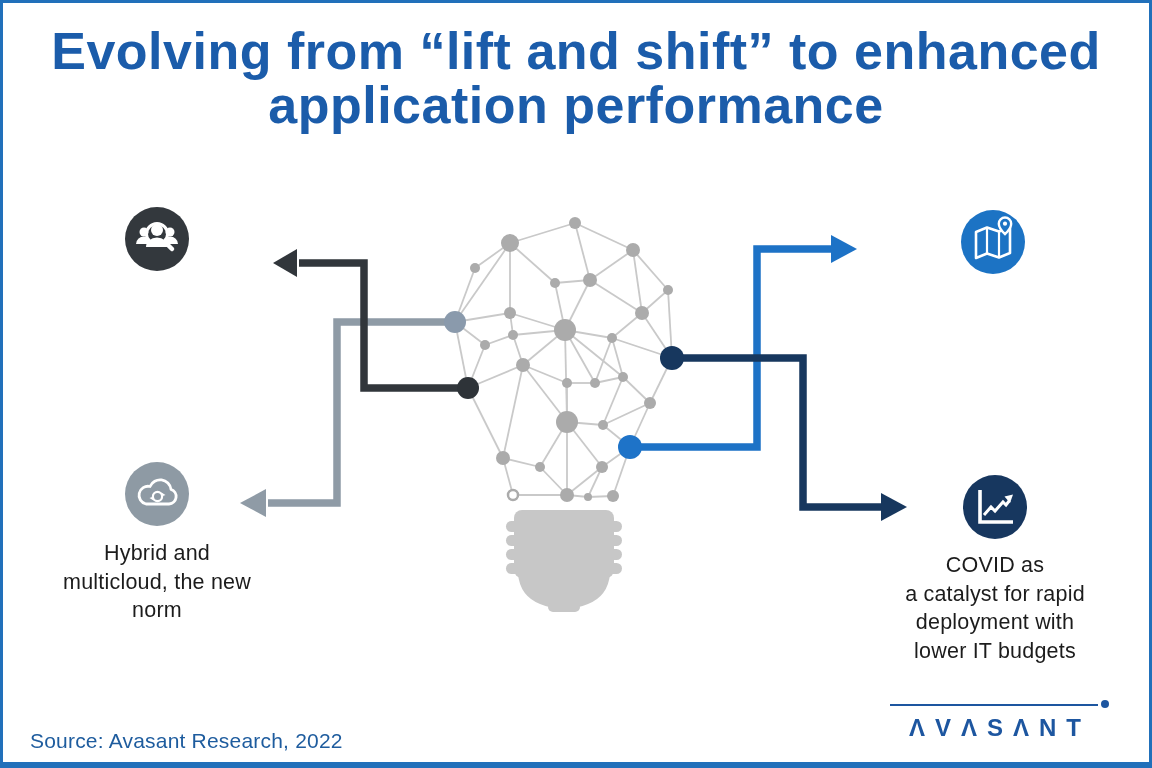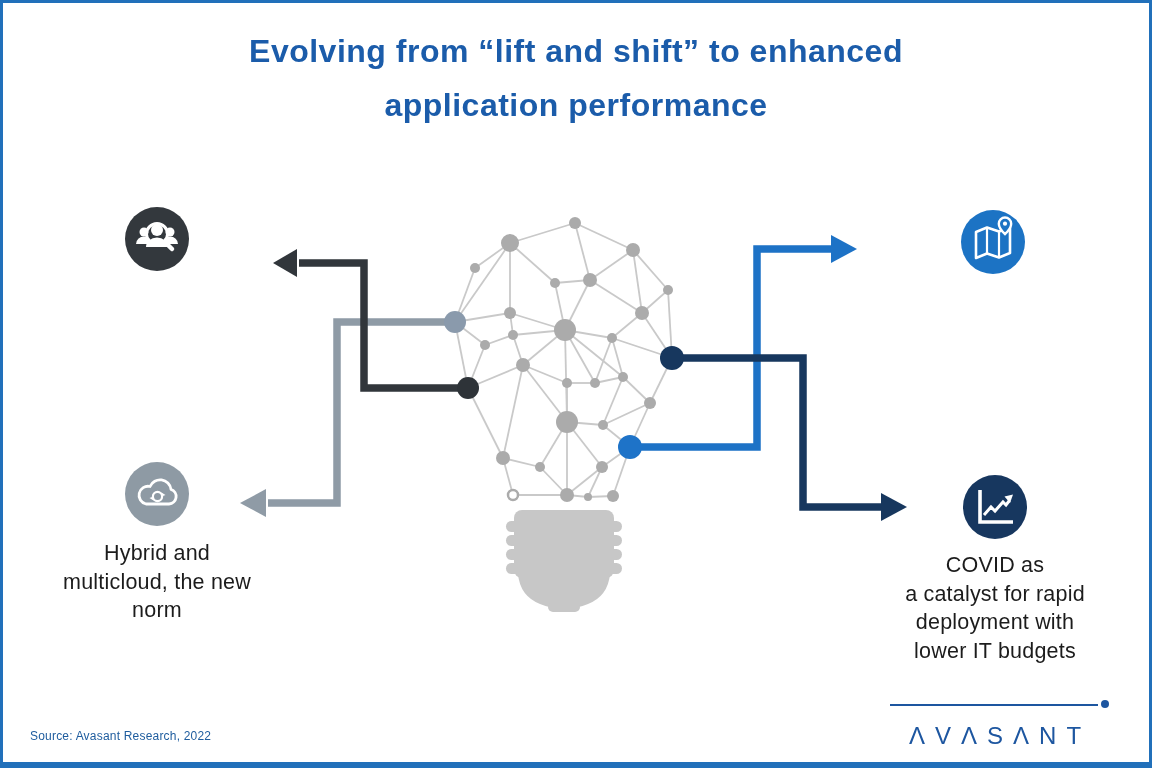--- a/index.html
+++ b/index.html
@@ -3,21 +3,21 @@
 <meta charset="utf-8">
 <style>
   html,body{margin:0;padding:0;background:#e8e8e8;}
   .canvas{
     position:relative;width:1152px;height:768px;background:#ffffff;overflow:hidden;
     box-shadow: inset 0 0 0 3px #2170BA, inset 0 -6px 0 0 #2170BA;
     font-family:"Liberation Sans", sans-serif;
   }
   .title{
     position:absolute;top:24px;left:0;right:0;text-align:center;
-    font-weight:bold;font-size:32px;line-height:54px;color:#1B5CAA;
+    font-weight:bold;font-size:52px;line-height:54px;color:#1B5CAA;
     white-space:pre-line;letter-spacing:0.5px;
   }
   .callout-text{
     position:absolute;text-align:center;color:#1c1c1c;
     font-size:21.5px;line-height:28.5px;white-space:pre-line;letter-spacing:0.2px;
   }
   .icon-circle{
     position:absolute;width:64px;height:64px;border-radius:50%;
     display:flex;align-items:center;justify-content:center;
   }
@@ -28,28 +28,28 @@
   .txt-tl{left:22px;top:283px;width:270px}
   .txt-bl{left:22px;top:539px;width:270px}
   .txt-tr{left:858px;top:273px;width:272px}
   .txt-br{left:855px;top:551px;width:280px}
   .pos-tl{left:125px;top:207px}
   .pos-bl{left:125px;top:462px}
   .pos-tr{left:961px;top:210px}
   .pos-br{left:963px;top:475px}
   .figure-svg{position:absolute;left:0;top:0;width:1152px;height:768px}
   .source{
-    position:absolute;left:30px;top:729px;font-size:12px;color:#1E5C9E;letter-spacing:0.2px;
+    position:absolute;left:30px;top:729px;font-size:21px;color:#1E5C9E;letter-spacing:0.2px;
   }
   .logo{position:absolute;left:878px;top:692px;width:244px;height:62px;color:#1D56A0}
   .logo-line{position:absolute;left:12px;right:24px;top:12px;height:2px;background:#1D56A0}
   .logo-dot{position:absolute;right:13px;top:8px;width:8px;height:8px;border-radius:50%;background:#1D56A0}
   .logo-word{
     position:absolute;left:0;right:0;top:22px;text-align:center;
-    font-size:24px;letter-spacing:10px;font-weight:400;margin-top:8px;
+    font-size:24px;letter-spacing:10px;font-weight:700;
   }
 </style>
 </head>
 <body>
 
 <div class="canvas">
 
   <div class="title">Evolving from “lift and shift” to enhanced
 application performance</div>
 

